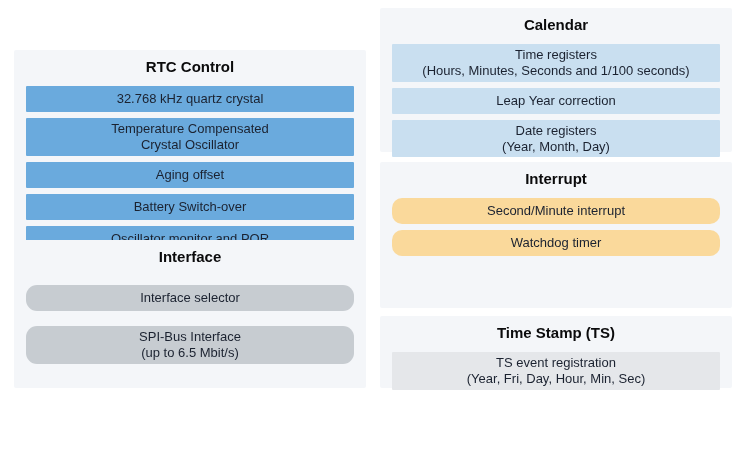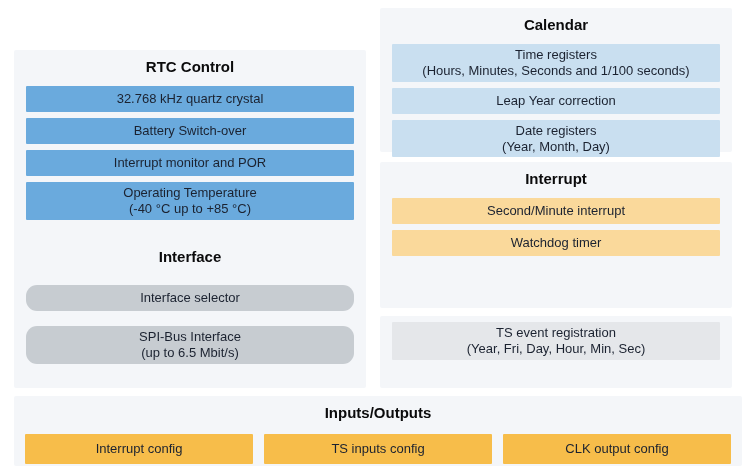--- a/index.html
+++ b/index.html
@@ -58,21 +58,21 @@
     line-height: 1.22;
     white-space: pre-line;
     color: var(--text);
     border-radius: 1px;
     flex: none;
   }
   .bar.blue        { background: var(--blue); }
   .bar.light-blue  { background: var(--light-blue); }
   .bar.gray        { background: var(--gray); border-radius: 11px; }
   .bar.light-gray  { background: var(--light-gray); }
-  .bar.orange-light{ background: var(--orange-light); }
+  .bar.orange-light{ background: var(--orange-light); border-radius: 10px; }
   .bar.orange      { background: var(--orange); }
 
   .panel.interrupt { }
 
   .panel.io { }
   .io-row {
     display: flex;
     gap: 11px;
     margin: 2px 11px 0;
   }
@@ -83,22 +83,25 @@
   }
 </style>
 </head>
 <body>
 
 <div class="canvas">
 
   <section class="panel" style="left:14px; top:18px; width:352px; height:224px;margin-top:32px;">
     <h2 class="panel-title">RTC Control</h2>
     <div class="bar blue">32.768 kHz quartz crystal</div>
+    <div class="bar blue">Temperature Compensated
+Crystal Oscillator</div>
+    <div class="bar blue">Aging offset</div>
     <div class="bar blue">Battery Switch-over</div>
-    <div class="bar blue">Interrupt monitor and POR</div>
+    <div class="bar blue">Oscillator monitor and POR</div>
     <div class="bar blue">Operating Temperature
 (-40 °C up to +85 °C)</div>
   </section>
 
   <section class="panel" style="left:14px; top:240px; width:352px; height:148px; gap:15px;">
     <h2 class="panel-title">Interface</h2>
     <div class="bar gray">Interface selector</div>
     <div class="bar gray">SPI-Bus Interface
 (up to 6.5 Mbit/s)</div>
   </section>
@@ -112,26 +115,19 @@
 (Year, Month, Day)</div>
   </section>
 
   <section class="panel interrupt" style="left:380px; top:162px; width:352px; height:146px;">
     <h2 class="panel-title">Interrupt</h2>
     <div class="bar orange-light">Second/Minute interrupt</div>
     <div class="bar orange-light">Watchdog timer</div>
   </section>
 
   <section class="panel" style="left:380px; top:316px; width:352px; height:72px;">
+    <h2 class="panel-title">Time Stamp (TS)</h2>
     <div class="bar light-gray">TS event registration
 (Year, Fri, Day, Hour, Min, Sec)</div>
   </section>
 
-  <section class="panel io" style="left:14px; top:396px; width:728px; height:70px;">
-    <h2 class="panel-title">Inputs/Outputs</h2>
-    <div class="io-row">
-      <div class="bar orange">Interrupt config</div>
-      <div class="bar orange">TS inputs config</div>
-      <div class="bar orange">CLK output config</div>
-    </div>
-  </section>
 
 </div>
 
 </body></html>

